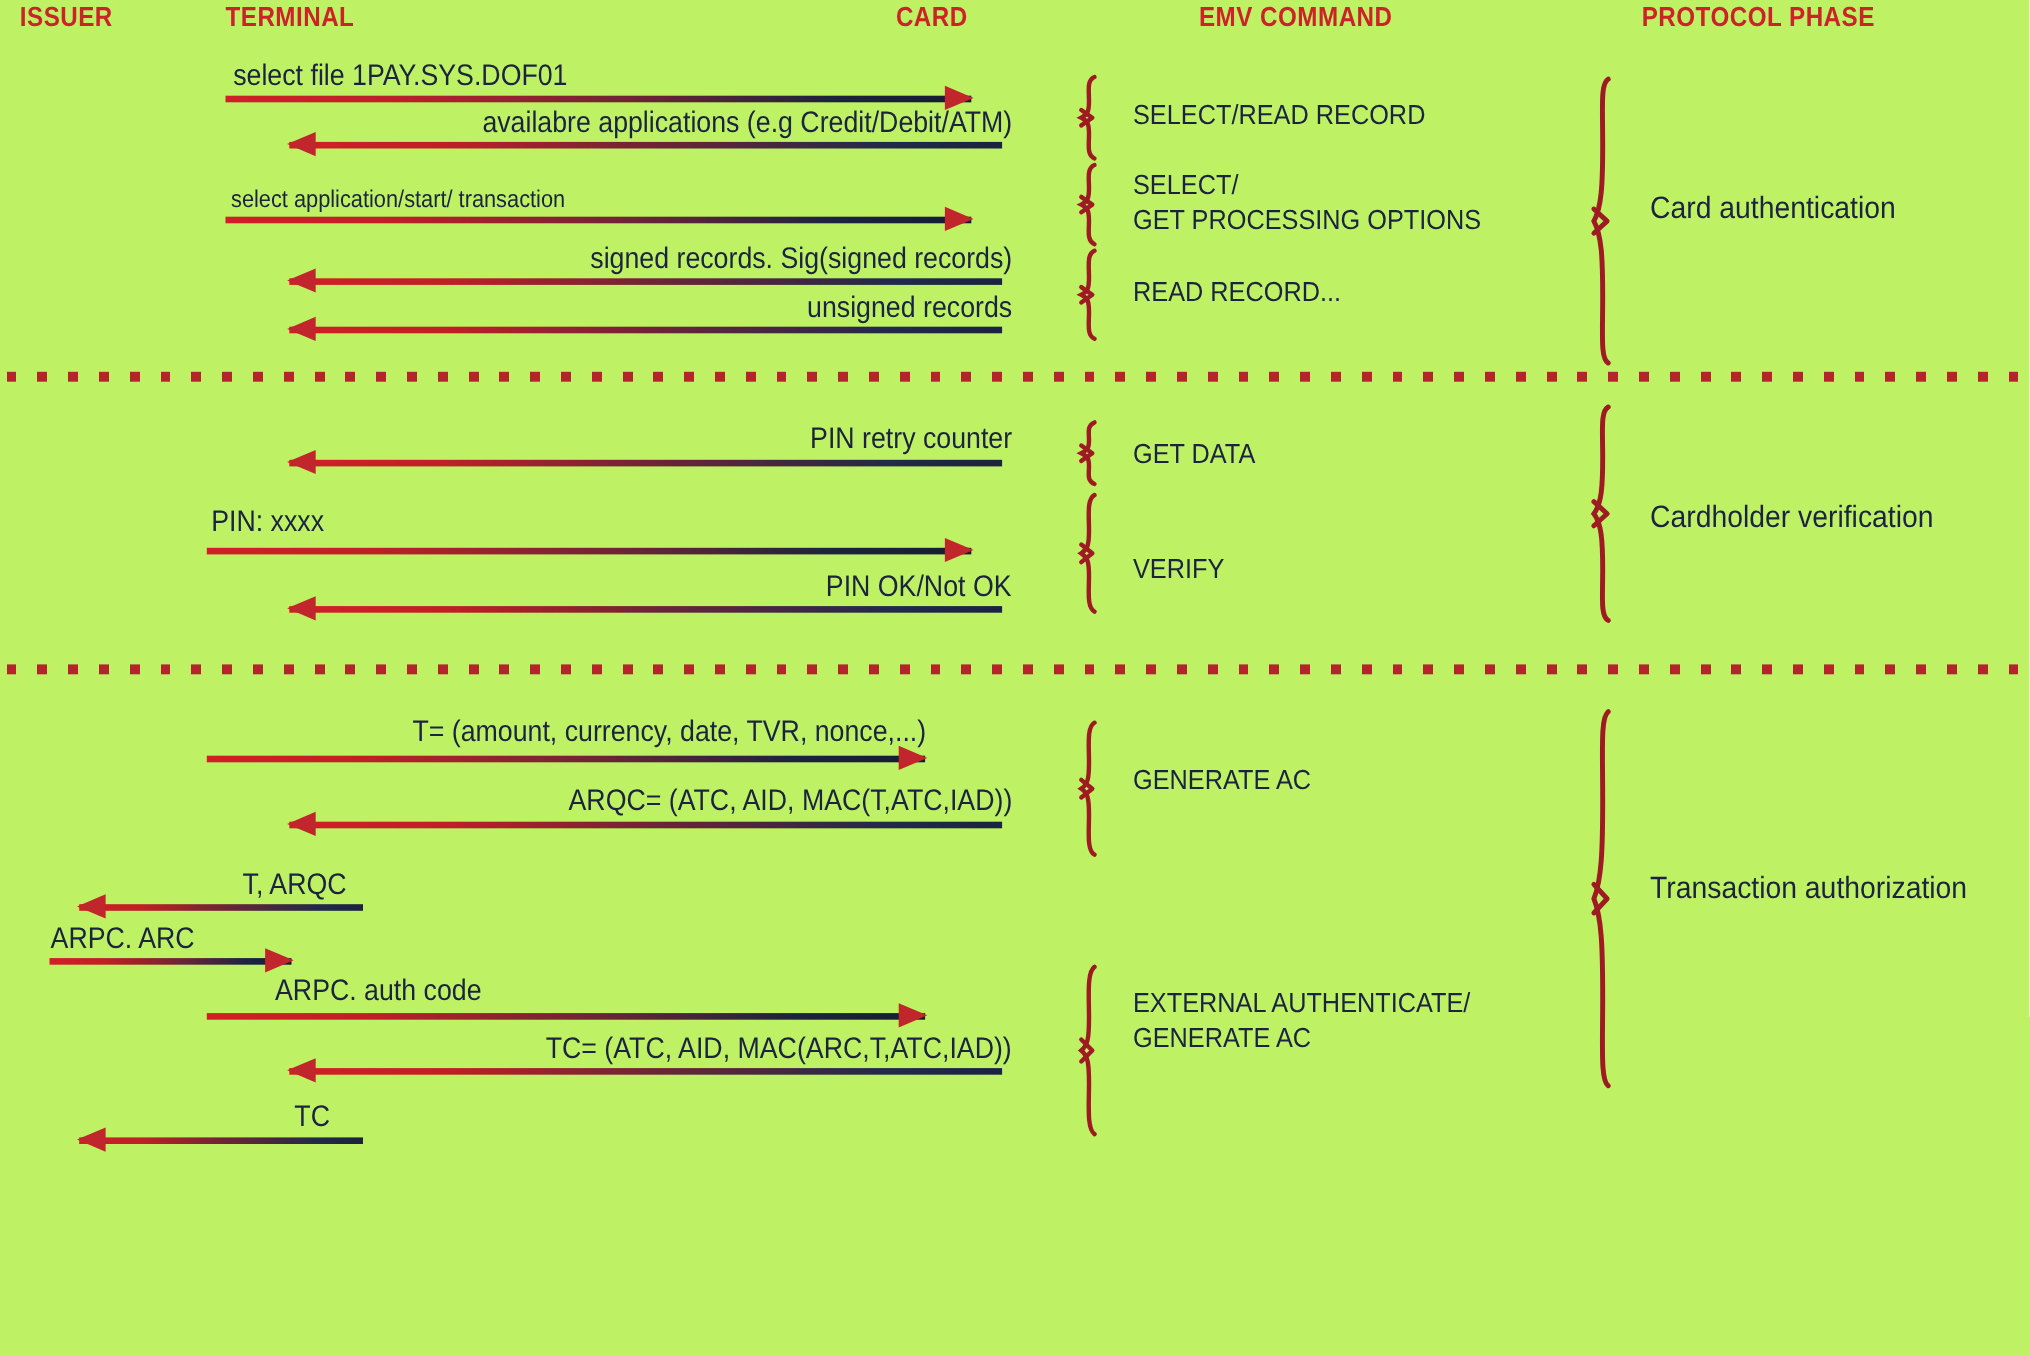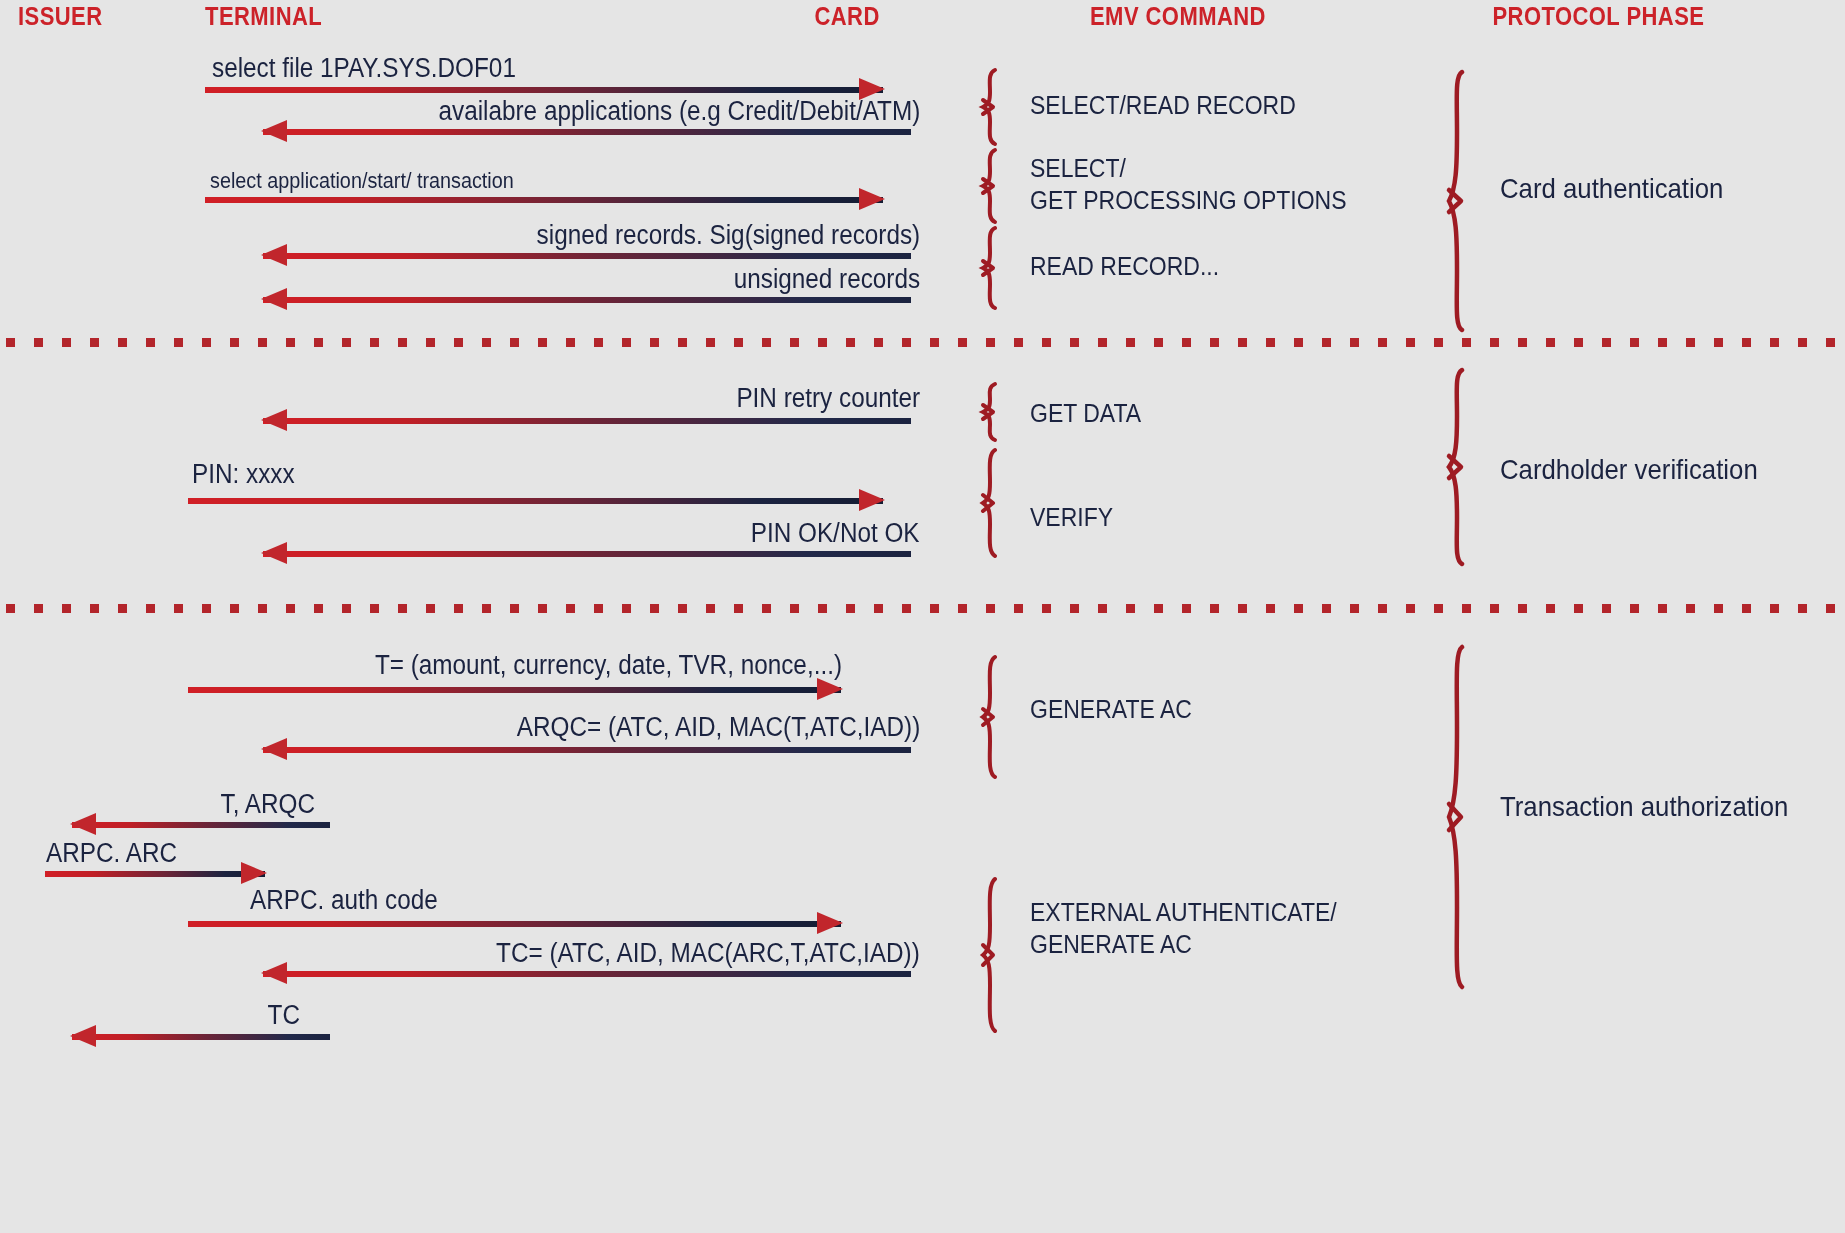--- a/index.html
+++ b/index.html
@@ -4,21 +4,21 @@
 <style>
   html,body{margin:0;padding:0;background:#ffffff;}
   body{
     font-family:"Liberation Sans", sans-serif;
     -webkit-font-smoothing:antialiased;
   }
   #stage{
     position:relative;
     width:1845px;
     height:1233px;
-    background:#e5e5e5;
+    background:#bef264;
     overflow:hidden;
   }
 
   
   .col-header{
     position:absolute;
     color:#CC2229;
     font-weight:bold;
     font-size:25px;
     letter-spacing:0.5px;

